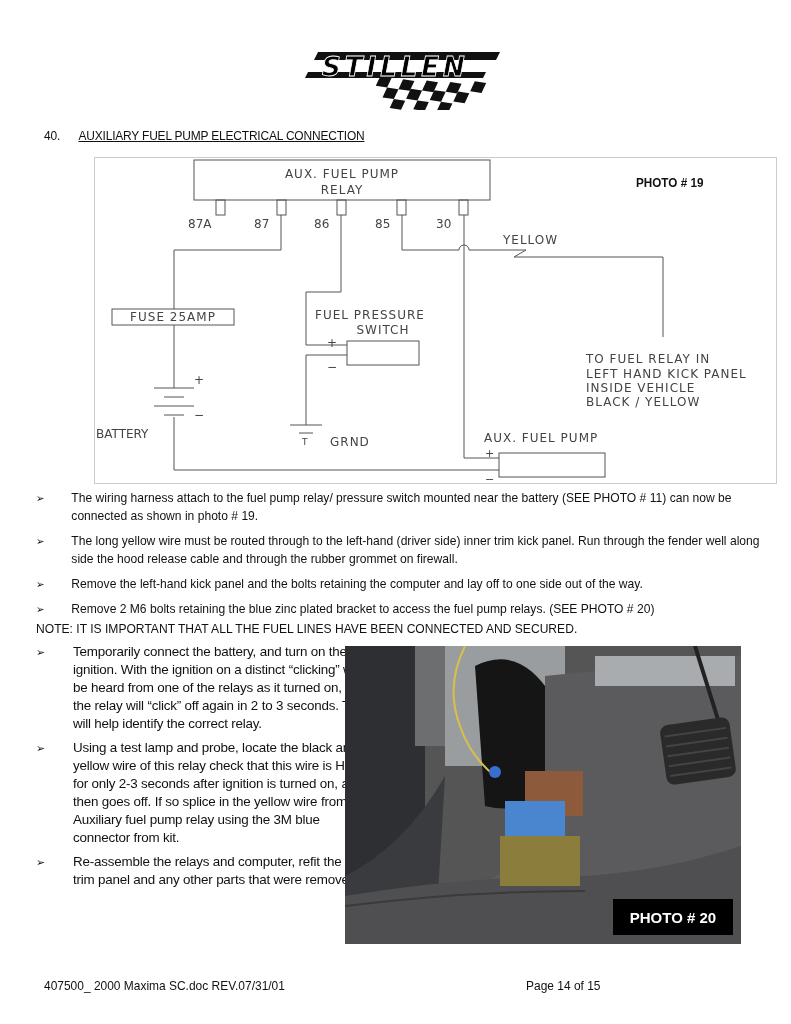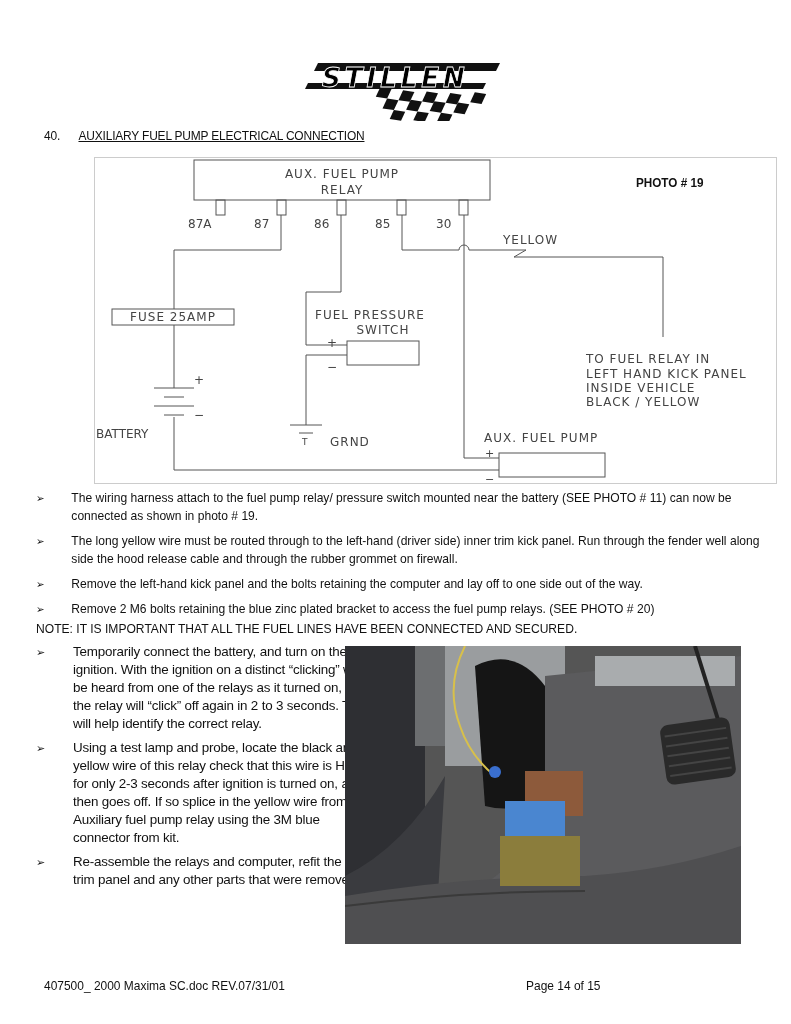--- a/index.html
+++ b/index.html
@@ -1,19 +1,19 @@
 <!DOCTYPE html>
 <html><head>
 <meta charset="utf-8">
 <style>
   html, body { margin: 0; padding: 0; background: #ffffff; }
   body { width: 791px; height: 1024px; position: relative; overflow: hidden;
          font-family: "Liberation Sans", sans-serif; color: #111; }
   .abs { position: absolute; }
-  .logo { left: 300px; top: 49px; width: 210px; height: 72px; }
+  .logo { left: 300px; top: 38px; width: 210px; height: 72px; }
   .heading { left: 44px; top: 128px; font-size: 13px; letter-spacing: -0.2px; white-space: nowrap; transform: scaleX(0.92); transform-origin: left; }
   .heading .num { margin-right: 20px; }
   .heading .title { text-decoration: underline; }
   .diagram { left: 54px; top: 157px; width: 683px; height: 327px; padding-left: 40px; }
   .diagram svg text { font-family: "DejaVu Sans", sans-serif; fill: #444; }
   .photo19 { left: 636px; top: 175px; font-size: 13px; font-weight: bold; transform: scaleX(0.9); transform-origin: left; }
   .bullets { left: 36px; top: 489px; width: 720px; font-size: 13px; line-height: 18px; }
   .bullet { position: relative; padding-left: 38px; margin-bottom: 7px; transform: scaleX(0.93); transform-origin: left; width: 760px; }
   .bullet .arrow { position: absolute; left: 0; top: 0; font-size: 11px; }
   .note { font-size: 13px; transform: scaleX(0.93); transform-origin: left; white-space: nowrap; }
@@ -157,16 +157,17 @@
         <line x1="322" y1="96" x2="384" y2="96"></line>
         <line x1="322" y1="106" x2="384" y2="106"></line>
         <line x1="322" y1="116" x2="384" y2="116"></line>
         <line x1="322" y1="126" x2="384" y2="126"></line>
     </g>
     <rect x="180" y="125" width="58" height="45" fill="#8d5a3b"></rect>
     <rect x="160" y="155" width="60" height="40" fill="#4a86d0"></rect>
     <rect x="155" y="190" width="80" height="50" fill="#8b7d3c"></rect>
     <circle cx="150" cy="126" r="6" fill="#3a6fcf"></circle>
   </svg>
+  <div class="photo-label">PHOTO # 20</div>
 </div>
 
 <div class="abs footer-left">407500_ 2000 Maxima SC.doc  REV.07/31/01</div>
 <div class="abs footer-right">Page 14 of 15</div>
 
 </body></html>

